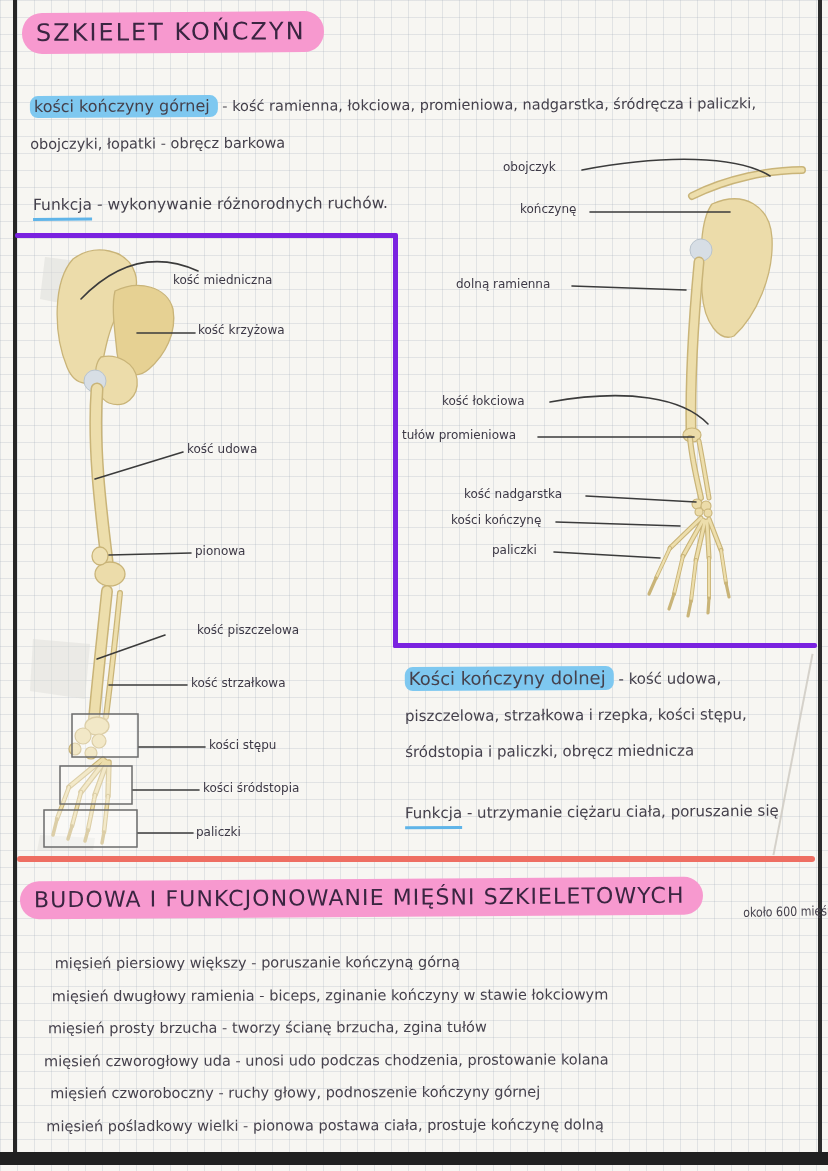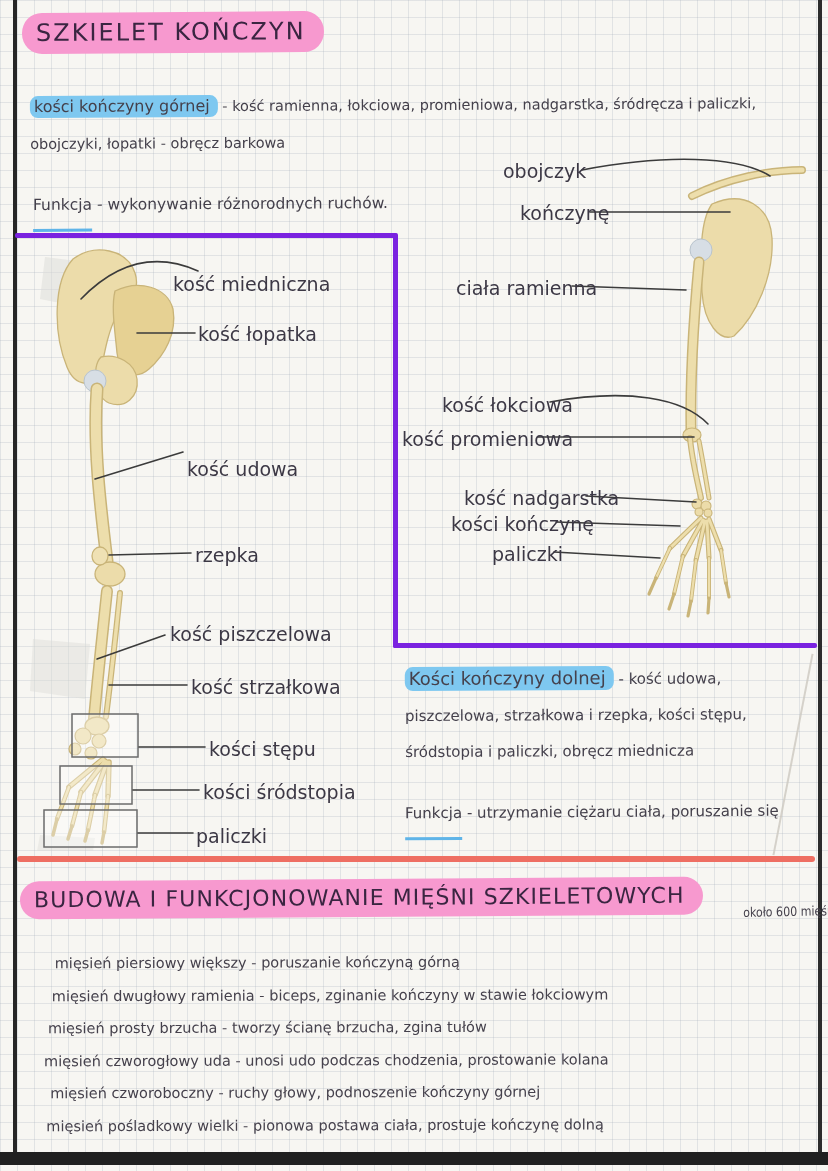--- a/index.html
+++ b/index.html
@@ -17,23 +17,23 @@
   .border-left{left:13px;top:0;width:4px;height:1156px;background:#262626;}
   .border-right{left:818px;top:0;width:4px;height:1156px;background:#2c2c2c;}
   .border-bottom{left:0;top:1152px;width:828px;height:13px;background:#202020;}
   .crease{left:792px;top:652px;width:2px;height:205px;background:#ccc8bf;transform:rotate(11deg);opacity:.8;}
   
   .pill{background:#f799cf;border-radius:20px;padding:6px 18px 7px 14px;color:#3a2541;
         white-space:nowrap;transform:rotate(-0.4deg);}
   .t1{font-size:24px;letter-spacing:2px;}
   .t2{font-size:22px;letter-spacing:1.1px;}
   .hl-blue{background:#7ec8f0;border-radius:8px;padding:1px 8px 2px 4px;}
-  .ul-blue{border-bottom:3px solid #5fb4e8;padding-bottom:15px;}
+  .ul-blue{border-bottom:3px solid #5fb4e8;padding-bottom:4px;}
   .hand{font-size:14.5px;line-height:37px;transform:rotate(-0.3deg);}
-  .blabel{position:absolute;font-size:19px;color:#3c3845;white-space:nowrap;}
+  .blabel{position:absolute;font-size:12px;color:#3c3845;white-space:nowrap;}
   
   .purple{background:#7a22e0;border-radius:2px;}
   .red-line{left:17px;top:856px;width:798px;height:6px;background:#ee6e62;border-radius:3px;}
   .muscle-line{font-size:14.5px;line-height:32.5px;color:#45414c;white-space:nowrap;}
   .note-small{font-size:13px;color:#45414c;white-space:nowrap;transform:scaleX(0.85) rotate(-1deg);transform-origin:left top;}
   .lower-def{font-size:15px;line-height:36px;color:#45414c;}
   .term-lower{font-size:18px;}
 </style>
 </head>
 <body>
@@ -125,24 +125,24 @@
         <path d="M168,213 L80,240"></path>
         <path d="M176,314 L94,316"></path>
         <path d="M150,396 L82,420"></path>
         <path d="M172,446 L94,446"></path>
         <path d="M190,508 L124,508"></path>
         <path d="M184,551 L118,551"></path>
         <path d="M178,594 L123,594"></path>
       </g>
     </svg>
     <div class="blabel" style="left:158px;top:34px;">kość miedniczna</div>
-    <div class="blabel" style="left:183px;top:84px;">kość łopatka</div>
-    <div class="blabel" style="left:172px;top:203px;margin-top:16px;">kość udowa</div>
-    <div class="blabel" style="left:180px;top:305px;">rzepka</div>
-    <div class="blabel" style="left:155px;top:384px;">kość piszczelowa</div>
+    <div class="blabel" style="left:183px;top:84px;">kość krzyżowa</div>
+    <div class="blabel" style="left:172px;top:203px;">kość udowa</div>
+    <div class="blabel" style="left:180px;top:305px;">pionowa</div>
+    <div class="blabel" style="left:155px;top:384px;padding-left:27px;">kość piszczelowa</div>
     <div class="blabel" style="left:176px;top:437px;">kość strzałkowa</div>
     <div class="blabel" style="left:194px;top:499px;">kości stępu</div>
     <div class="blabel" style="left:188px;top:542px;text-align:right;">kości śródstopia</div>
     <div class="blabel" style="left:181px;top:586px;">paliczki</div>
   </div>
 
   <div class="abs" style="left:398px;top:150px;width:420px;height:493px;">
     <svg width="420" height="493" viewBox="0 0 420 493">
 
       <g fill="none" stroke-linecap="round">
@@ -192,23 +192,23 @@
         <path d="M174,136 L288,140"></path>
         <path d="M152,252 C230,238 285,248 310,274"></path>
         <path d="M140,287 L296,287"></path>
         <path d="M188,346 L298,352"></path>
         <path d="M158,372 L282,376"></path>
         <path d="M156,402 L262,408"></path>
       </g>
     </svg>
     <div class="blabel" style="left:105px;top:10px;">obojczyk</div>
     <div class="blabel" style="left:122px;top:52px;">kończynę</div>
-    <div class="blabel" style="left:58px;top:127px;">ciała ramienna</div>
+    <div class="blabel" style="left:58px;top:127px;">dolną ramienna</div>
     <div class="blabel" style="left:44px;top:244px;">kość łokciowa</div>
-    <div class="blabel" style="left:4px;top:278px;">kość promieniowa</div>
+    <div class="blabel" style="left:4px;top:278px;">tułów promieniowa</div>
     <div class="blabel" style="left:66px;top:337px;">kość nadgarstka</div>
     <div class="blabel" style="left:53px;top:363px;">kości kończynę</div>
     <div class="blabel" style="left:94px;top:393px;">paliczki</div>
   </div>
 
   <div class="abs lower-def" style="left:405px;top:660px;width:405px;transform:rotate(-0.3deg);">
     <div>
       <span class="hl-blue term-lower">Kości kończyny dolnej</span>
       <span>- kość udowa,</span>
     </div>

